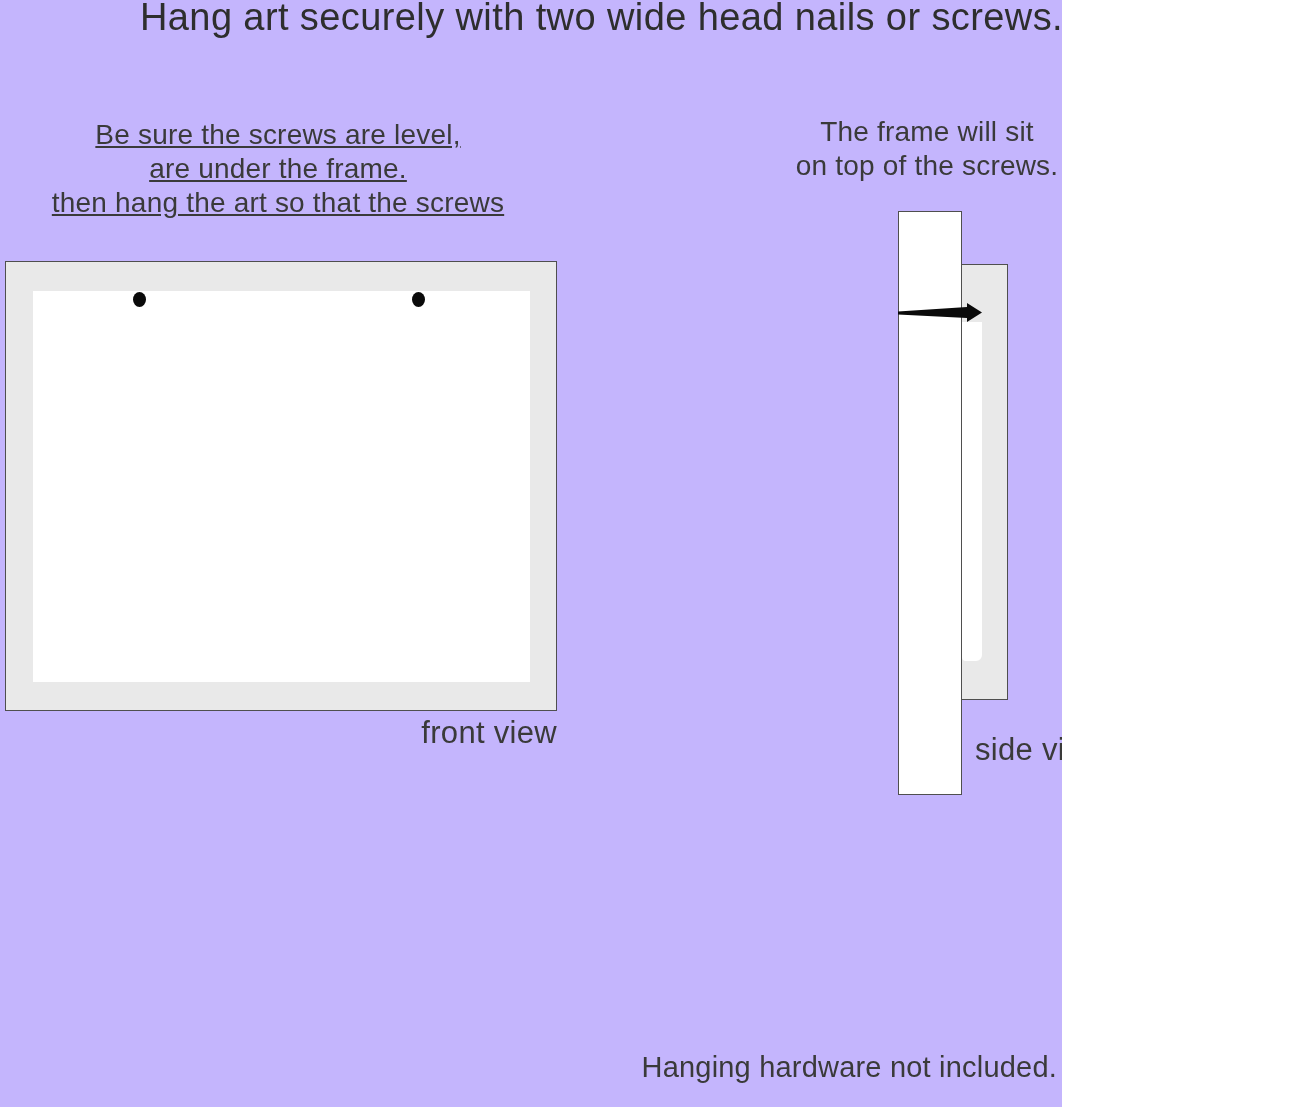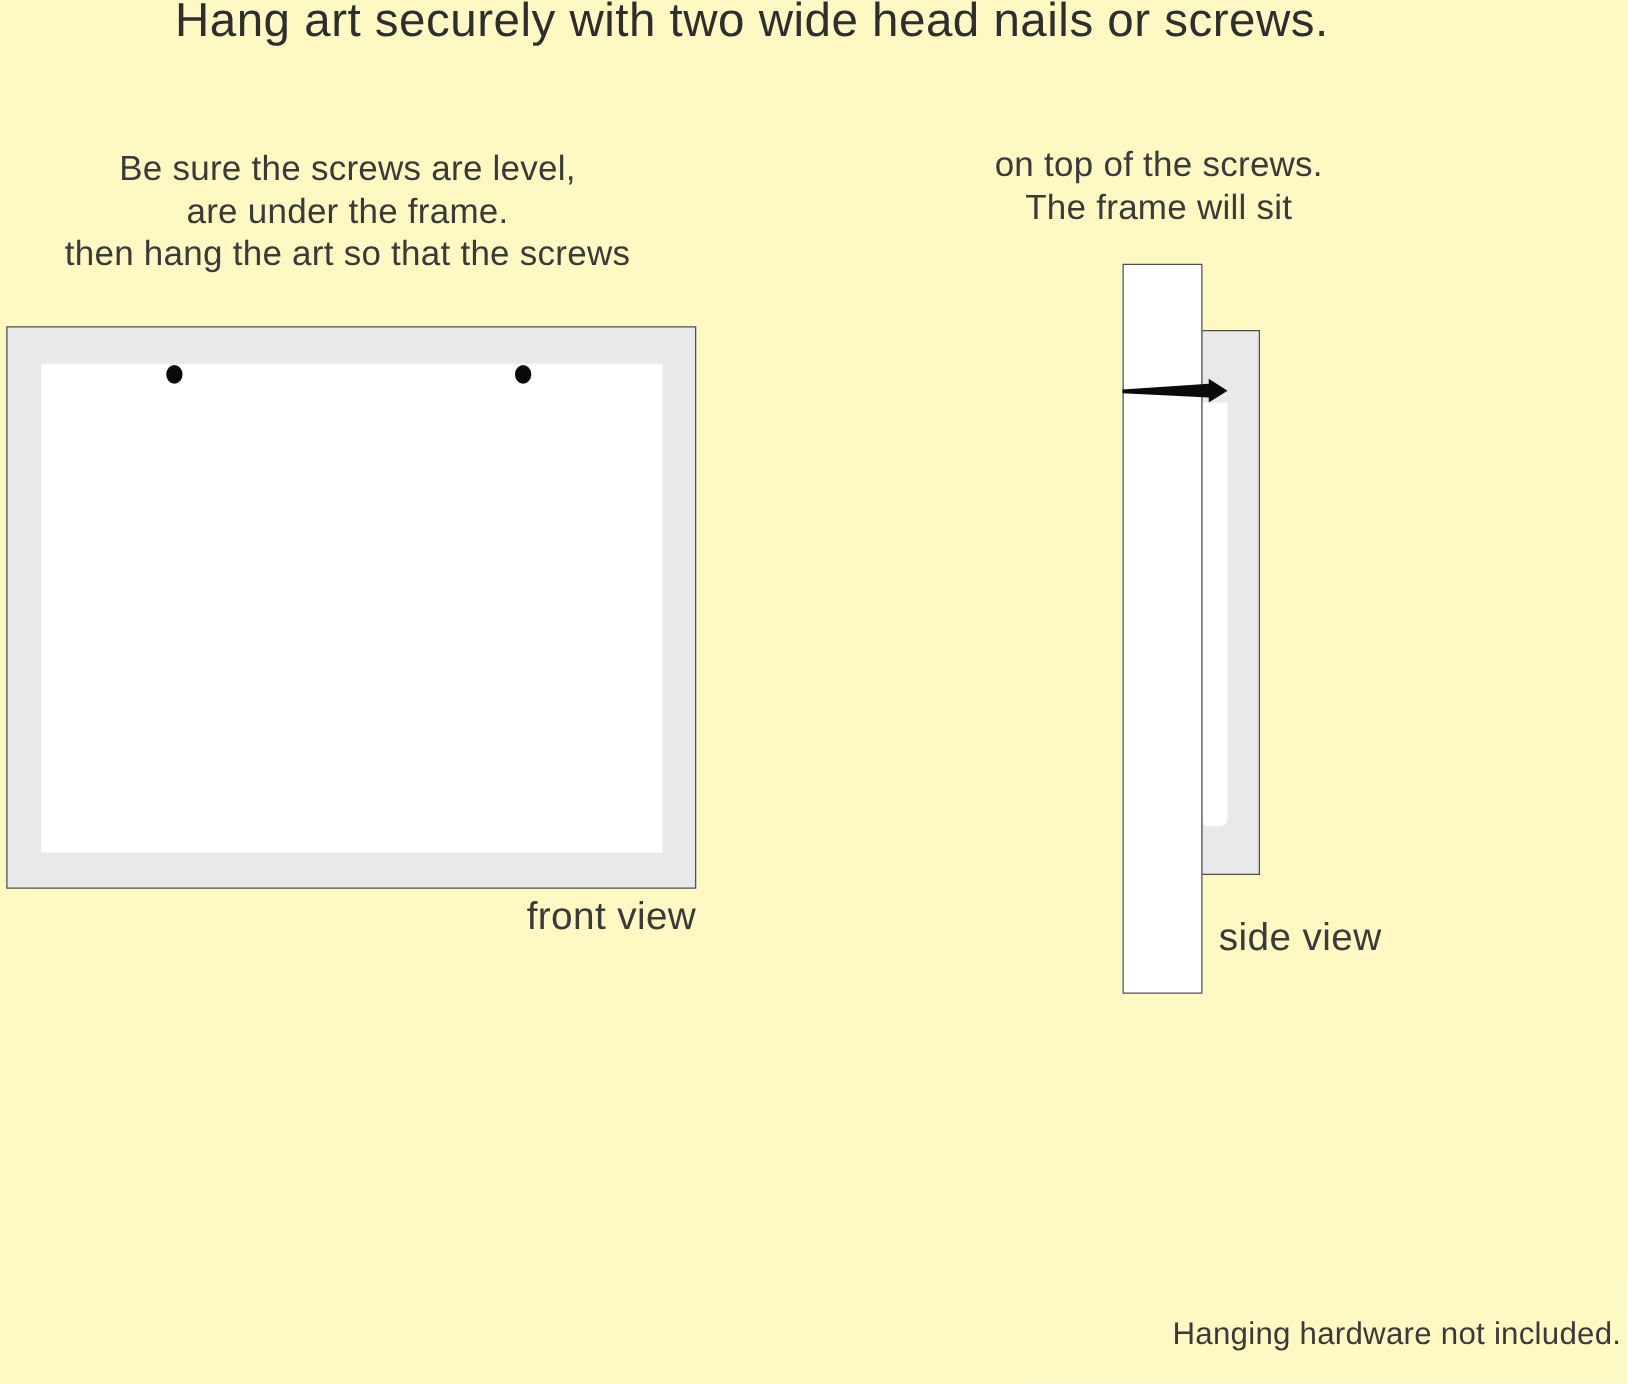--- a/index.html
+++ b/index.html
@@ -1,20 +1,20 @@
 <!DOCTYPE html>
 <html><head>
 <meta charset="utf-8">
 <style>
   html, body { margin: 0; padding: 0; background: #ffffff; }
   .canvas {
     position: relative;
-    width: 1302px;
+    width: 1062px;
     height: 1107px;
-    background: #fef9c3;
+    background: #c4b5fd;
     font-family: "Liberation Sans", sans-serif;
     color: #3a3a3a;
     overflow: hidden;
   }
   .canvas * { box-sizing: border-box; }
 
   .title {
     position: absolute;
     left: 0; top: -6px;
     width: 1203px;
@@ -29,21 +29,21 @@
 
   .instruction {
     position: absolute;
     font-size: 28px;
     line-height: 34px;
     font-weight: 300;
     letter-spacing: 0.2px;
     text-align: center;
     color: #3a3a3a;
   }
-  .instruction-left  { left: 28px;  top: 118px; width: 500px; }
+  .instruction-left  { left: 28px;  top: 118px; width: 500px; text-decoration: underline; }
   .instruction-right { left: 727px; top: 115px; width: 400px; }
 
   
   .front-frame {
     position: absolute;
     left: 5px; top: 261px;
     width: 552px; height: 450px;
     background: #e9e9e9;
     border: 1.5px solid #4f4f4f;
   }
@@ -104,43 +104,43 @@
     position: absolute;
     left: 890px; top: 296px;
     width: 100px; height: 34px;
     z-index: 4;
   }
 
   .footer-note {
     position: absolute;
     right: 5px; top: 1056px;
     text-align: right;
-    font-size: 25px;
+    font-size: 29px;
     line-height: 23.5px;
     font-weight: 300;
     letter-spacing: 0.2px;
     color: #3a3a3a;
   }
 </style>
 </head>
 <body>
 
 <div class="canvas">
 
   <div class="title">Hang art securely with two wide head nails or screws.</div>
 
   <div class="instruction instruction-left">
     <div>Be sure the screws are level,</div>
     <div>are under the frame.</div>
     <div>then hang the art so that the screws</div>
   </div>
 
   <div class="instruction instruction-right">
+    <div>The frame will sit</div>
     <div>on top of the screws.</div>
-    <div>The frame will sit</div>
   </div>
 
   <div class="front-frame">
     <div class="front-mat"></div>
   </div>
   <div class="screw-dot screw-left"></div>
   <div class="screw-dot screw-right"></div>
   <div class="view-label front-label">front view</div>
 
   <div class="side-frame"></div>

